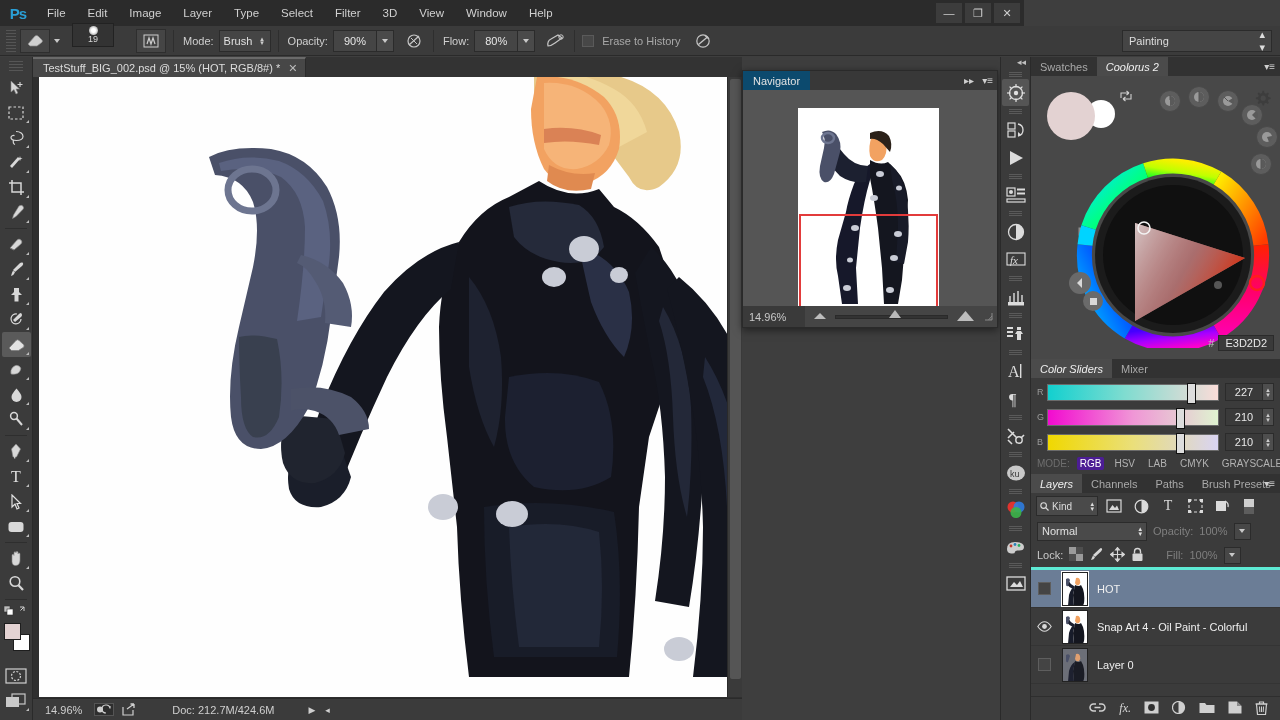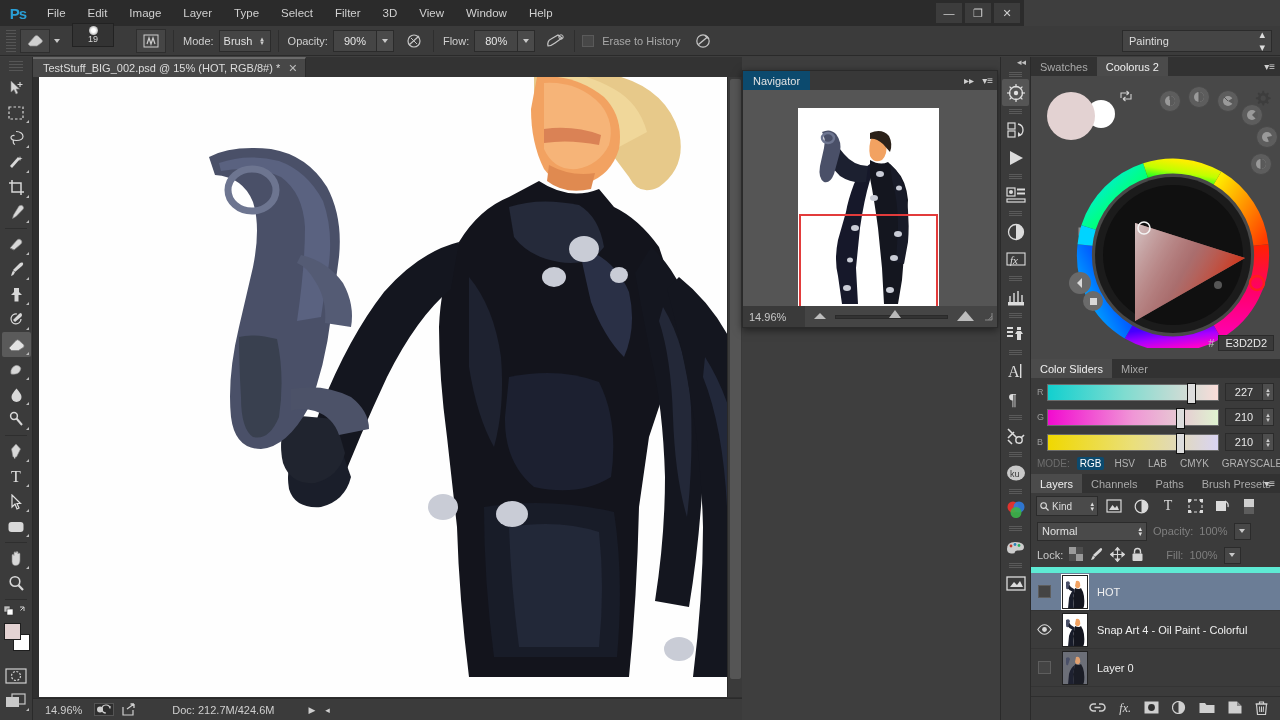--- a/index.html
+++ b/index.html
@@ -100,21 +100,21 @@
   .ds-grip { width:13px;height:6px;margin:3px auto 1px auto;
     background:repeating-linear-gradient(to bottom,#5a5a5a 0 1px,transparent 1px 2px); }
   .ds-btn { width:27px; height:27px; margin:0 auto 1px auto; display:flex; align-items:center;
     justify-content:center; border-radius:2px; }
   .ds-btn.active { background:#555; }
 
   
   .rightcol { position:absolute; right:0; top:57px; width:249px; bottom:0; background:#3b3b3b; }
   .panel-tabbar { height:19px; background:#323232; display:flex; align-items:center; position:relative; }
   .ptab { height:19px; padding:0 9px; display:flex; align-items:center; font-size:11px; color:#a9a9a9; }
-  .ptab.active { background:#4b4b4b; color:#f0f0f0; }
+  .ptab.active { background:#4b4b4b; color:#f0f0f0;font-style:italic; }
   .ptab-menu { position:absolute; right:5px; color:#cfcfcf; font-size:10px; }
 
   
   .coolorus { position:relative; height:283px; background:#484848; }
   .cl-swatch-big { position:absolute; left:16px; top:16px; width:48px;height:48px;border-radius:50%;
     background:#e3d2d2; }
   .cl-swatch-sm { position:absolute; left:56px; top:24px; width:28px;height:28px;border-radius:50%;background:#fff;}
   .cl-swap { position:absolute; left:88px; top:14px; color:#cfcfcf; font-size:11px; }
   .cl-defaults { position:absolute; left:46px; top:150px; width:16px;height:16px; }
   .harmony { position:absolute; width:22px;height:22px;border-radius:50%;background:#5d5d5d;
@@ -130,21 +130,21 @@
   .cs-lab { width:10px; font-size:9px; color:#9a9a9a; }
   .cs-track { flex:1; height:17px; border:1px solid #6b6b6b; position:relative; }
   .cs-knob { position:absolute; top:-2px; width:9px; height:21px; background:#ddd; border:1px solid #111; }
   .cs-num { width:38px; height:18px; background:#3a3a3a; border:1px solid #2b2b2b; margin-left:6px;
     display:flex;align-items:center;justify-content:center;font-size:11px;color:#e8e8e8;}
   .cs-spin { width:11px;height:18px;background:#4e4e4e;border:1px solid #2b2b2b;border-left:none;
     display:flex;flex-direction:column;align-items:center;justify-content:center;line-height:5px;font-size:7px;color:#ccc;}
   .cs-modes { display:flex; align-items:center; gap:7px; padding:4px 6px 0 6px; font-size:10px; color:#b2b2b2;}
   .cs-modes .lab-muted { color:#6e6e6e; }
   .cs-modes .m { padding:1px 3px; }
-  .cs-modes .m.active { background:#0c4a6e; color:#fff; border-radius:2px; }
+  .cs-modes .m.active { background:#4c1d95; color:#fff; border-radius:2px; }
 
   
   .lay-toolrow { display:flex; align-items:center; height:26px; padding:0 5px; gap:5px; }
   .kind { width:62px;height:20px;background:#4a4a4a;border:1px solid #2b2b2b;display:flex;
     align-items:center; gap:3px; padding:0 3px; font-size:10px;color:#ddd;}
   .lay-icon { width:22px;height:20px;display:flex;align-items:center;justify-content:center;}
   .blendrow { display:flex; align-items:center; height:24px; padding:0 6px; gap:6px; }
   .blend { width:110px; height:19px; background:#4a4a4a; border:1px solid #2b2b2b; display:flex;
     align-items:center; padding:0 4px; font-size:11px; color:#e0e0e0; position:relative;}
   .lockrow { display:flex; align-items:center; height:24px; padding:0 6px; gap:6px; font-size:11px;}
@@ -996,21 +996,21 @@
               <rect x="1.5" y="6.5" width="10" height="7.5" rx="1" fill="#d6d6d6"></rect>
             </svg>
         </span>
         <span class="dim" style="margin-left:16px">Fill:</span>
         <span class="dim">100%</span>
         <span style="width:17px;height:17px;background:#474747;border:1px solid #2b2b2b;display:flex;align-items:center;justify-content:center;">
             <span class="tri"></span>
           </span>
       </div>
 
-      <div style="border-top:6px solid #5eead4">
+      <div style="border-top:3px solid #5eead4">
 
         <div class="layer-row selected">
           <div class="eye-cell">
             <span class="eye-box"></span>
           </div>
           <div class="thumbcell">
             <div class="lthumb sel-outline">
               <svg width="26" height="34" viewBox="0 0 26 34">
                   <rect width="26" height="34" fill="#fff"></rect>
                   <path d="M13 5 Q16 4 17 7 Q18 10 16 12 Q13 13 12 10 Z" fill="#f2a261"></path>

